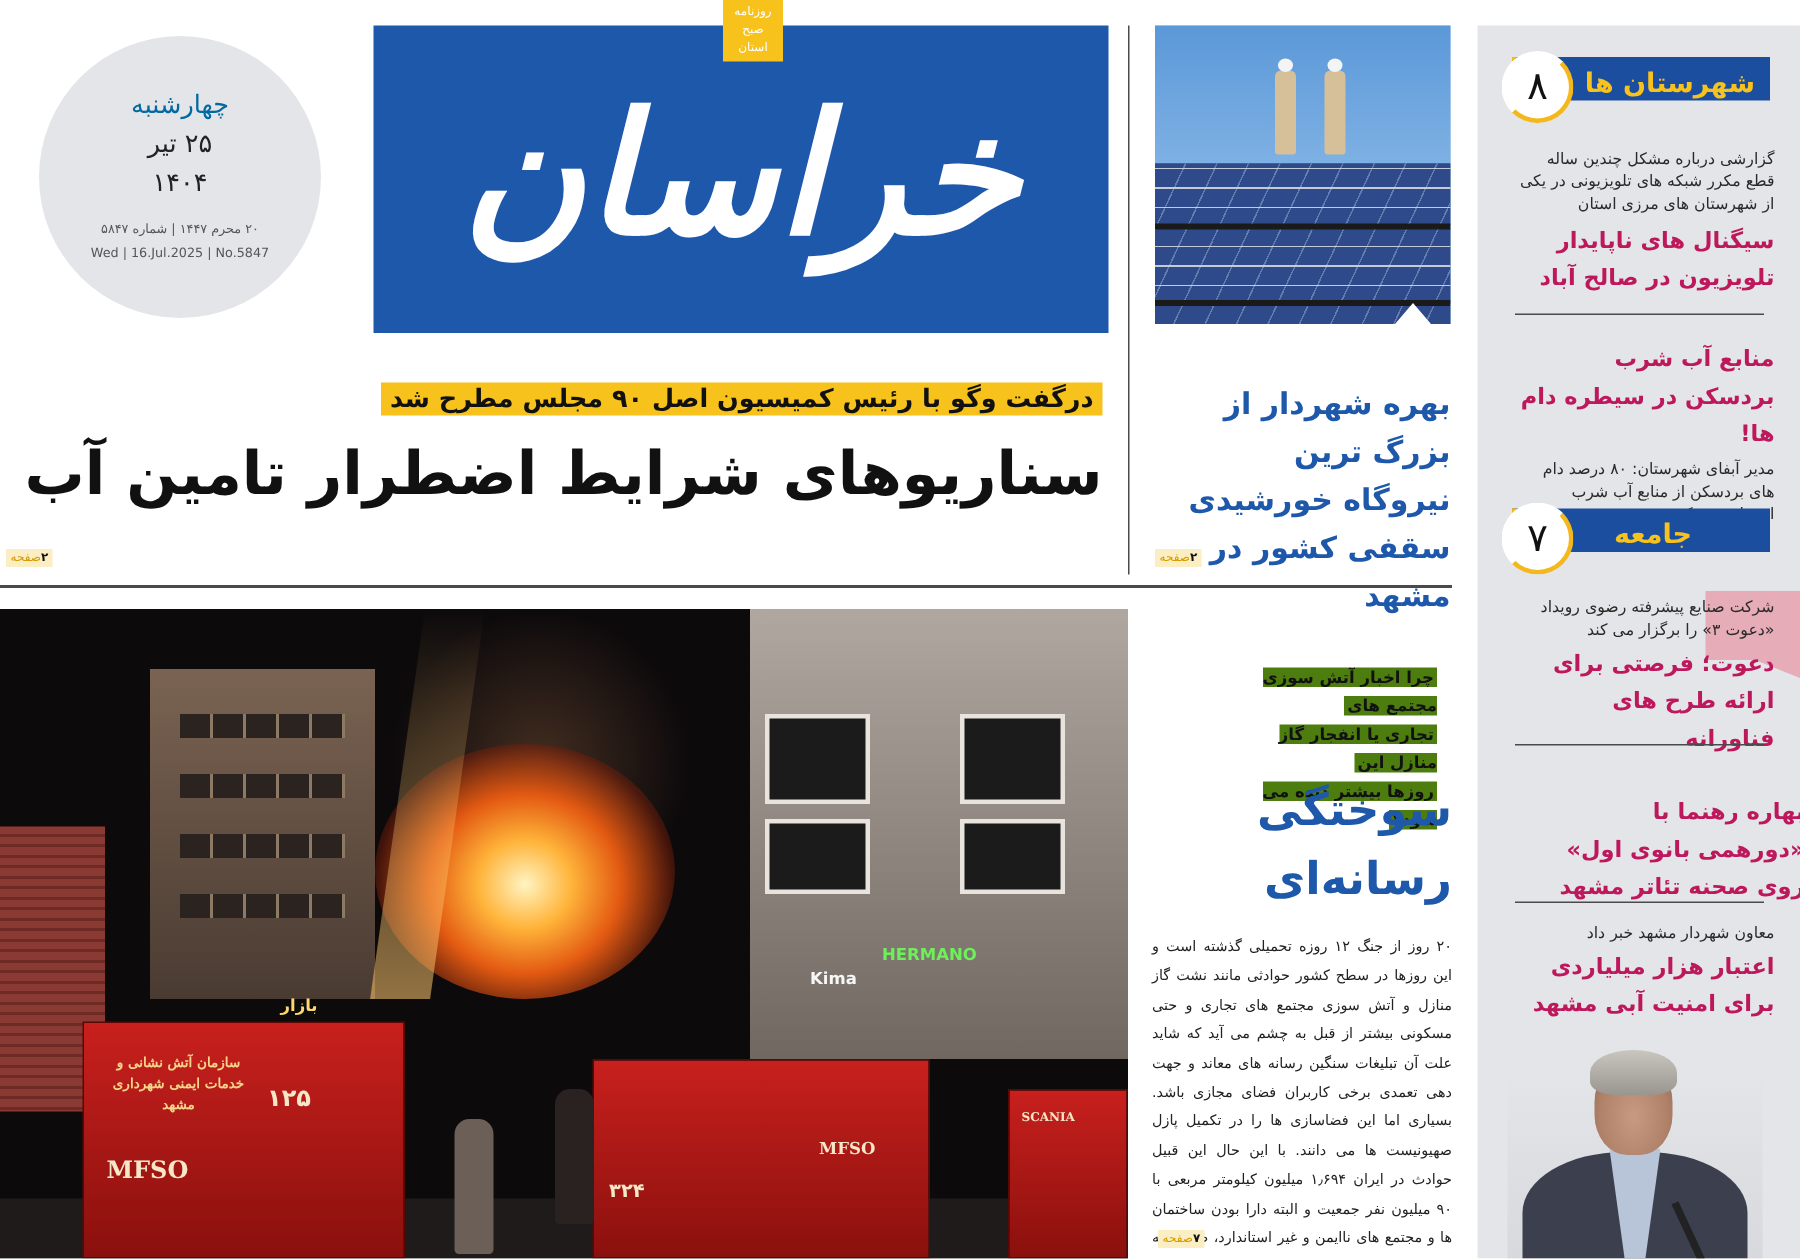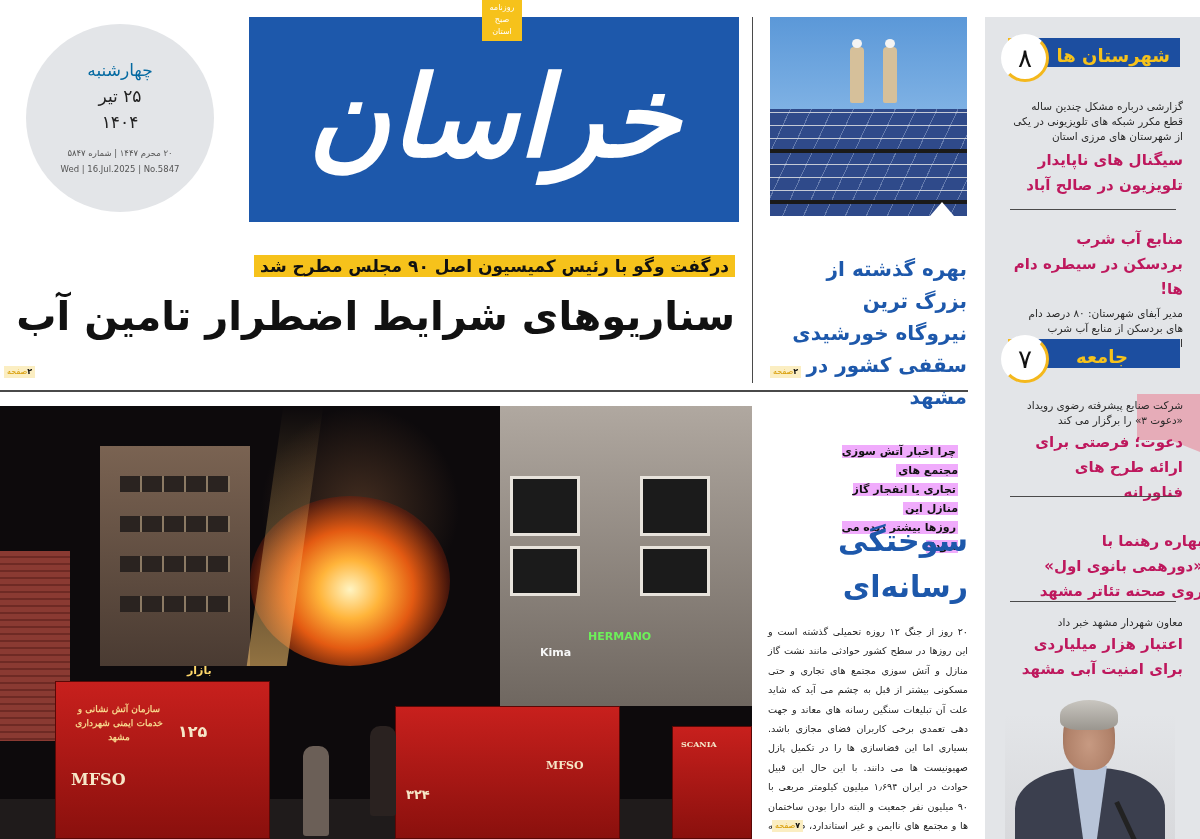--- a/index.html
+++ b/index.html
@@ -148,21 +148,21 @@
     .truck .t-num { position: absolute; font-size: 16px; font-weight: bold; color: #f6e7c8; }
     .fire-photo .shutter { position: absolute; left: 0; top: 145px; width: 70px; height: 190px; background: repeating-linear-gradient(180deg, #8a3a32 0 5px, #6e2a24 5px 7px); }
     .fire-photo .ground { position: absolute; left: 0; bottom: 0; width: 100%; height: 40px; background: #1f1b1b; }
     .person { position: absolute; width: 26px; height: 90px; background: #6b5f57; border-radius: 10px 10px 3px 3px; }
 
     
     .fire-kicker {
       position: absolute; left: 818px; top: 442px; width: 140px; text-align: right;
       font-size: 11px; font-weight: bold; line-height: 19px; color: #111;
     }
-    .fire-kicker span { background: #f0abfc; padding: 0 2px; }
+    .fire-kicker span { background: #4d7c0f; padding: 0 2px; }
     .fire-headline {
       position: absolute; left: 790px; top: 518px; width: 178px; text-align: right;
       font-size: 30px; font-weight: bold; line-height: 46px; color: #1d58ab;
     }
     .fire-body {
       position: absolute; left: 768px; top: 622px; width: 200px; text-align: justify;
       font-size: 9.6px; line-height: 19.4px; color: #222; direction: rtl;
     }
   </style>
 </head>
@@ -247,21 +247,21 @@
 <div class="solar-photo" title="solar-panels-workers-photo">
   <div class="sky"></div>
   <div class="panels"></div>
   <div class="strip" style="top:132px;"></div>
   <div class="strip" style="top:183px;"></div>
   <div class="worker" style="left:80px;"></div>
   <div class="worker" style="left:113px;"></div>
   <div class="notch"></div>
 </div>
 <div class="solar-headline">
-  <div>بهره گذشته از بزرگ ترین</div>
+  <div>بهره شهردار از بزرگ ترین</div>
   <div>نیروگاه خورشیدی</div>
   <div>سقفی کشور در مشهد</div>
 </div>
 <div class="page-ref" style="left:770px; top:366px;">
   <b>۲</b><span>صفحه</span>
 </div>
 
 <div class="fire-photo" title="building-fire-firetrucks-photo">
   <div class="smoke"></div>
   <div class="bldg-left">

